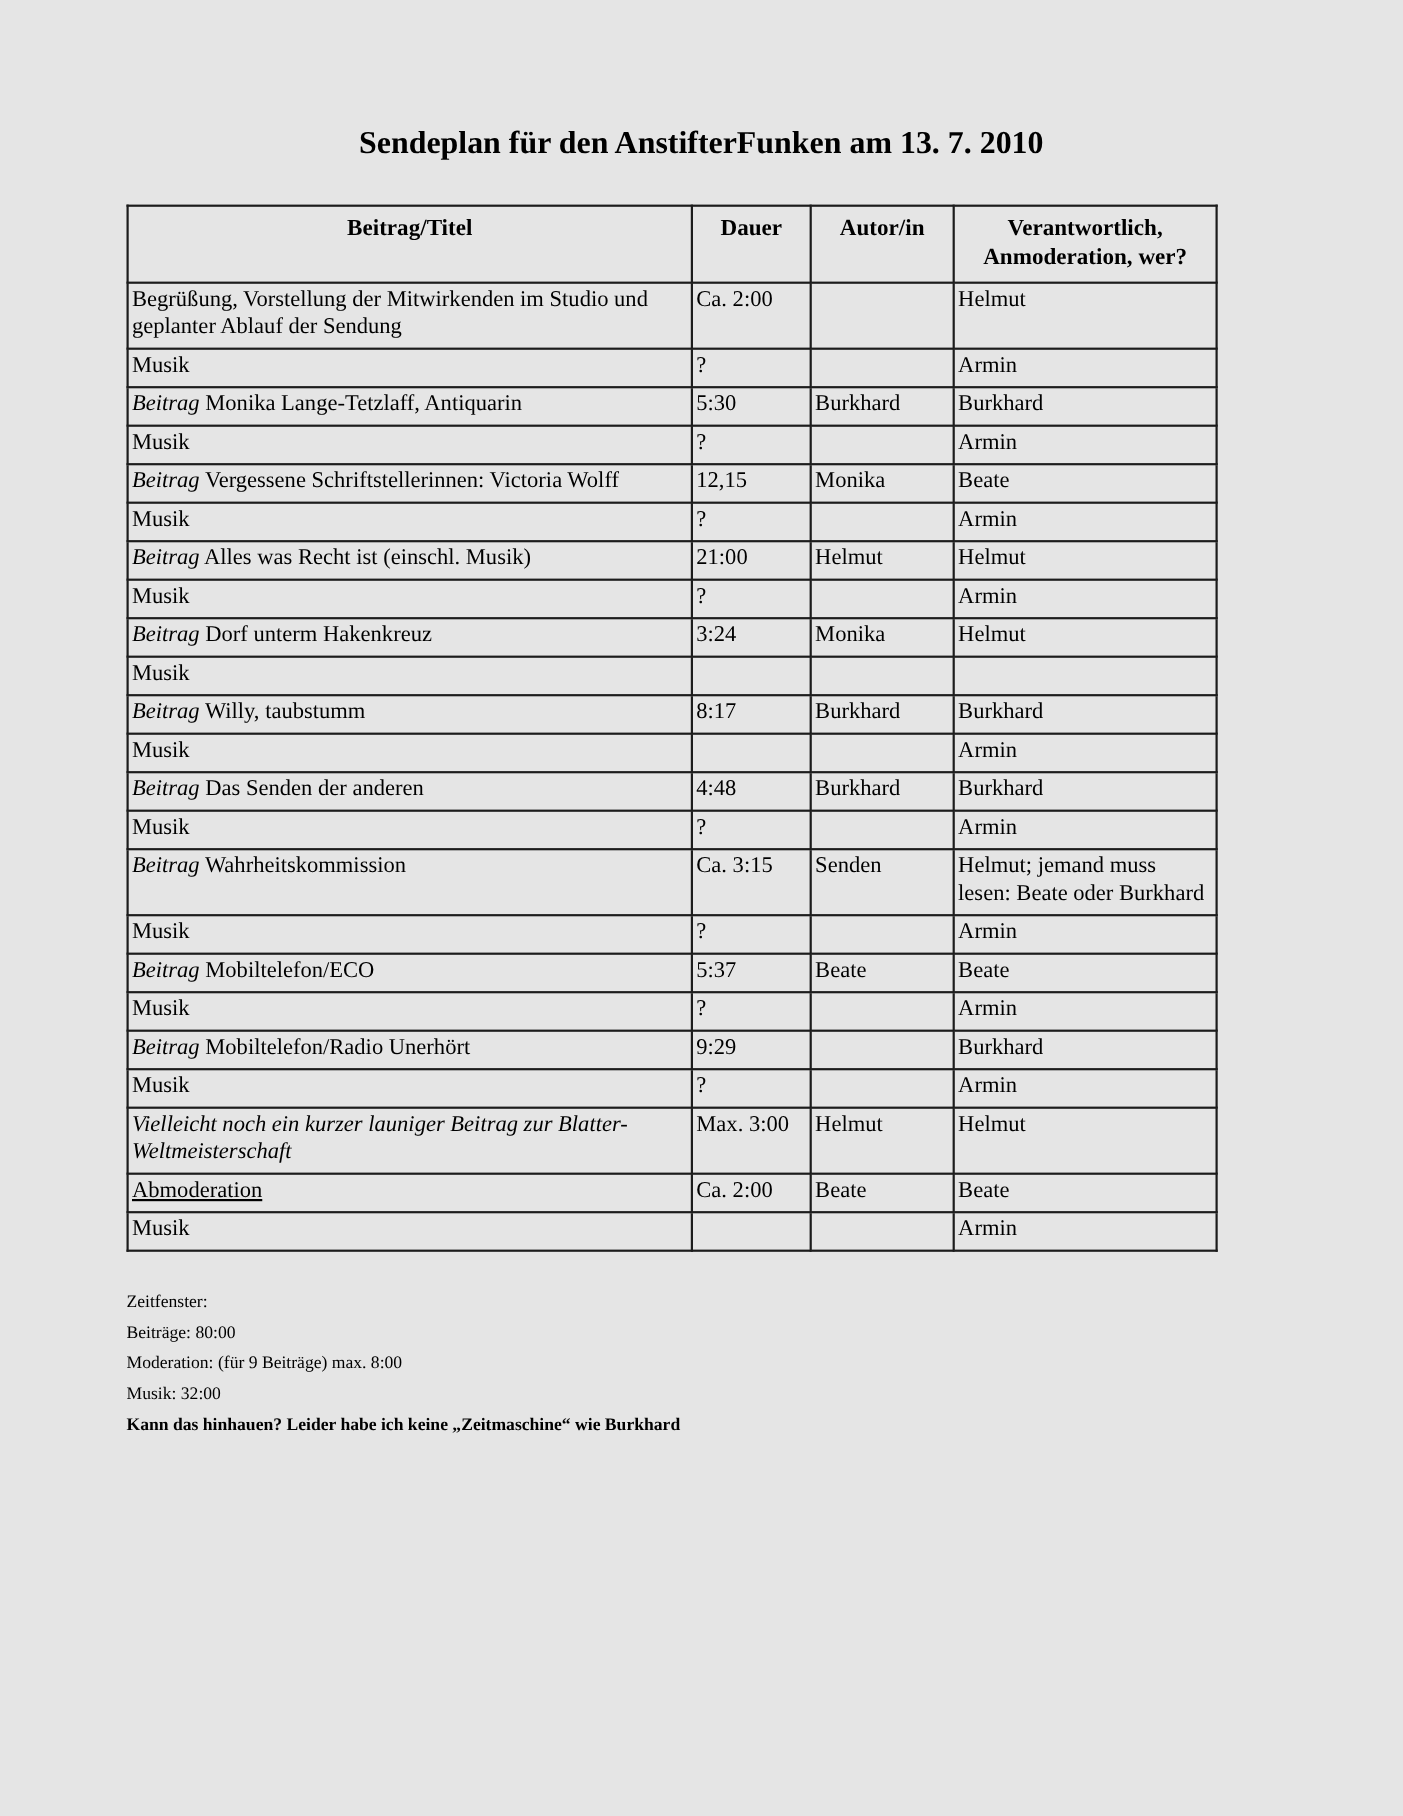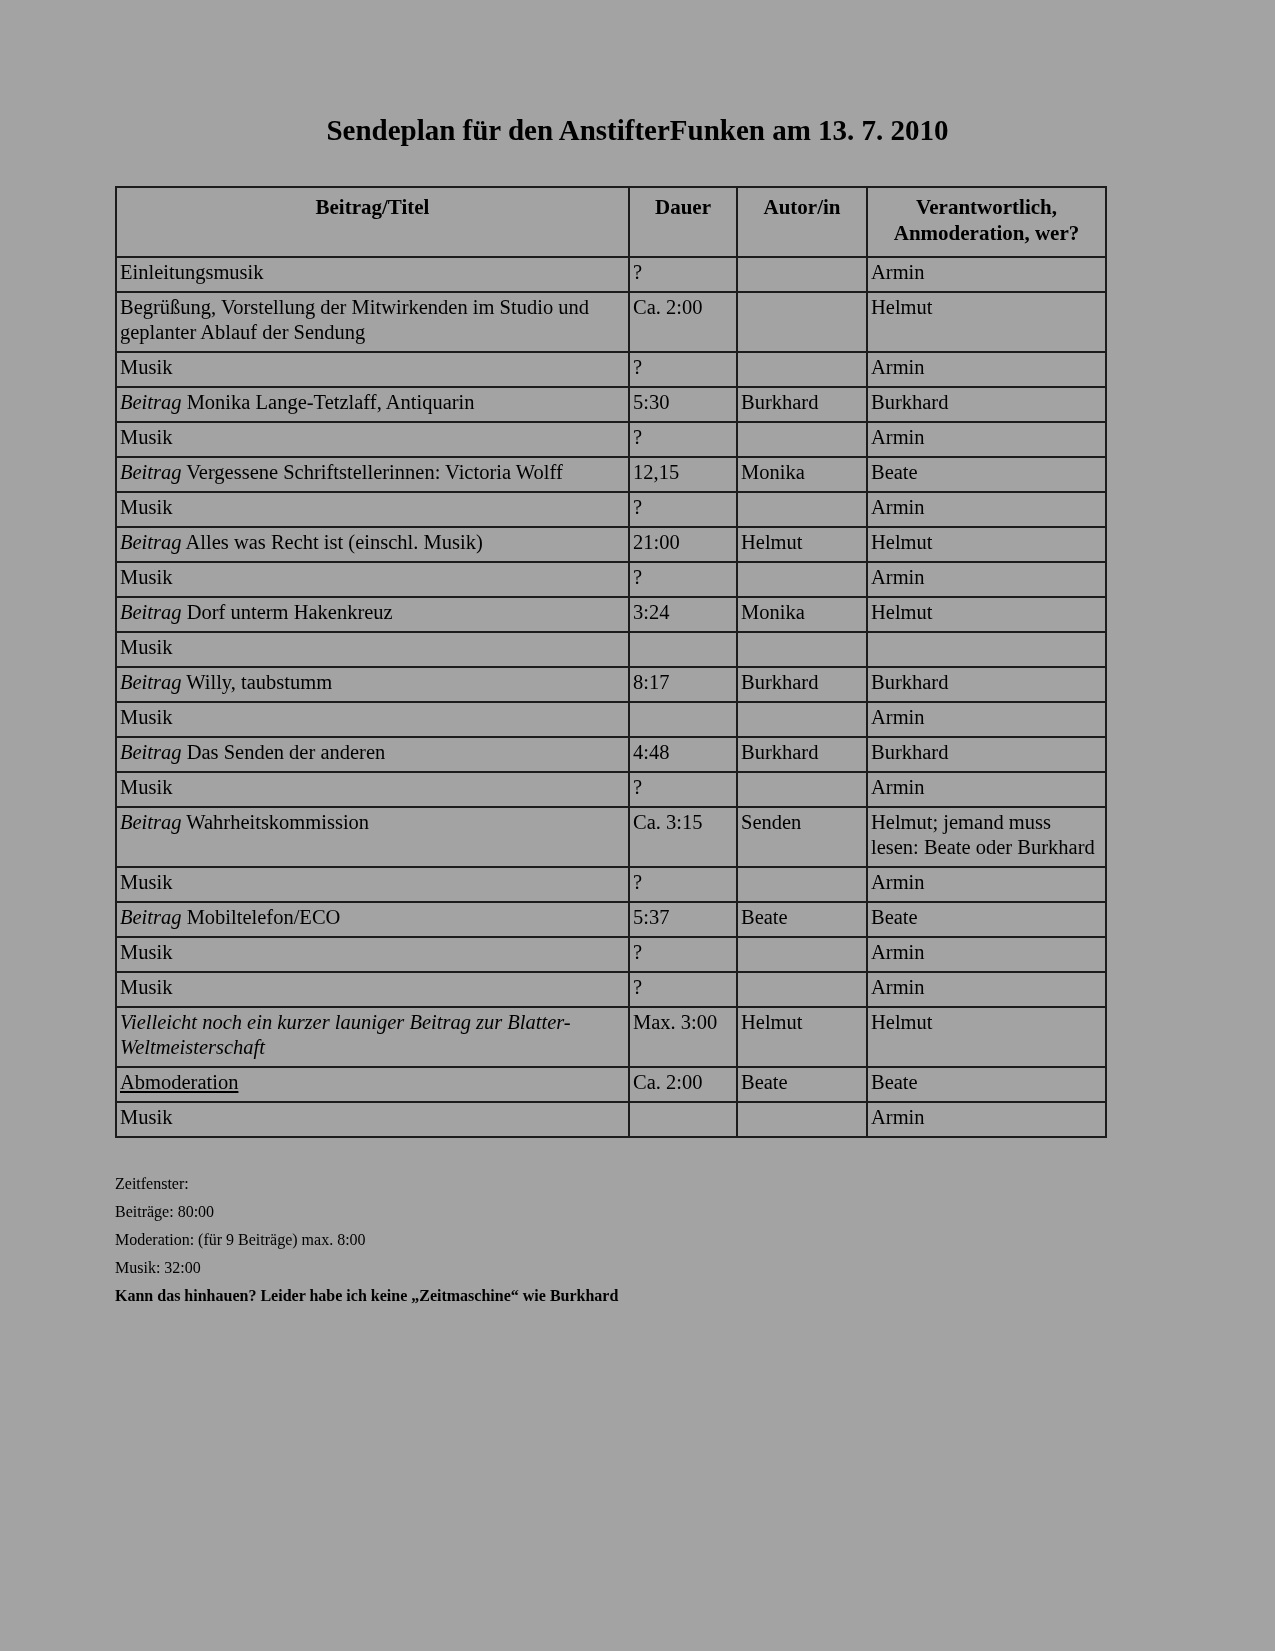--- a/index.html
+++ b/index.html
@@ -6,21 +6,21 @@
     margin: 0;
     padding: 0;
     background: #ffffff;
     color: #000000;
     font-family: "Liberation Serif", "DejaVu Serif", serif;
   }
   .page {
     position: relative;
     width: 1275px;
     height: 1651px;
-    background: #a3a3a3;
+    background: #e5e5e5;
     overflow: hidden;
   }
   .title {
     margin: 0;
     padding-top: 112px;
     padding-bottom: 0;
     width: 1275px;
     text-align: center;
     font-size: 29px;
     line-height: 36px;
@@ -89,26 +89,20 @@
       <thead data-name="table-header">
         <tr data-name="header-row">
           <th data-name="header-beitrag-titel">Beitrag/Titel</th>
           <th data-name="header-dauer">Dauer</th>
           <th data-name="header-autor-in">Autor/in</th>
           <th data-name="header-verantwortlich">Verantwortlich,
 Anmoderation, wer?</th>
         </tr>
       </thead>
       <tbody id="schedule-body" data-name="table-body">
-  <tr data-name="table-row">
-    <td data-name="cell-beitrag-titel"><span class="prefix" data-name="beitrag-label"></span><span data-name="titel-text">Einleitungsmusik</span></td>
-    <td data-name="cell-dauer">?</td>
-    <td data-name="cell-autor"></td>
-    <td data-name="cell-verantwortlich">Armin</td>
-  </tr>
 
   <tr data-name="table-row">
     <td data-name="cell-beitrag-titel"><span class="prefix" data-name="beitrag-label"></span><span data-name="titel-text">Begrüßung, Vorstellung der Mitwirkenden im Studio und geplanter Ablauf der Sendung</span></td>
     <td data-name="cell-dauer">Ca. 2:00</td>
     <td data-name="cell-autor"></td>
     <td data-name="cell-verantwortlich">Helmut</td>
   </tr>
 
   <tr data-name="table-row">
     <td data-name="cell-beitrag-titel"><span class="prefix" data-name="beitrag-label"></span><span data-name="titel-text">Musik</span></td>
@@ -222,20 +216,26 @@
     <td data-name="cell-verantwortlich">Beate</td>
   </tr>
 
   <tr data-name="table-row">
     <td data-name="cell-beitrag-titel"><span class="prefix" data-name="beitrag-label"></span><span data-name="titel-text">Musik</span></td>
     <td data-name="cell-dauer">?</td>
     <td data-name="cell-autor"></td>
     <td data-name="cell-verantwortlich">Armin</td>
   </tr>
 
+  <tr data-name="table-row">
+    <td data-name="cell-beitrag-titel"><span class="prefix" data-name="beitrag-label">Beitrag</span><span data-name="titel-text"> Mobiltelefon/Radio Unerhört</span></td>
+    <td data-name="cell-dauer">9:29</td>
+    <td data-name="cell-autor"></td>
+    <td data-name="cell-verantwortlich">Burkhard</td>
+  </tr>
 
   <tr data-name="table-row">
     <td data-name="cell-beitrag-titel"><span class="prefix" data-name="beitrag-label"></span><span data-name="titel-text">Musik</span></td>
     <td data-name="cell-dauer">?</td>
     <td data-name="cell-autor"></td>
     <td data-name="cell-verantwortlich">Armin</td>
   </tr>
 
   <tr data-name="table-row">
     <td data-name="cell-beitrag-titel" class="italic"><span class="prefix" data-name="beitrag-label"></span><span data-name="titel-text">Vielleicht noch ein kurzer launiger Beitrag zur Blatter-Weltmeisterschaft</span></td>

